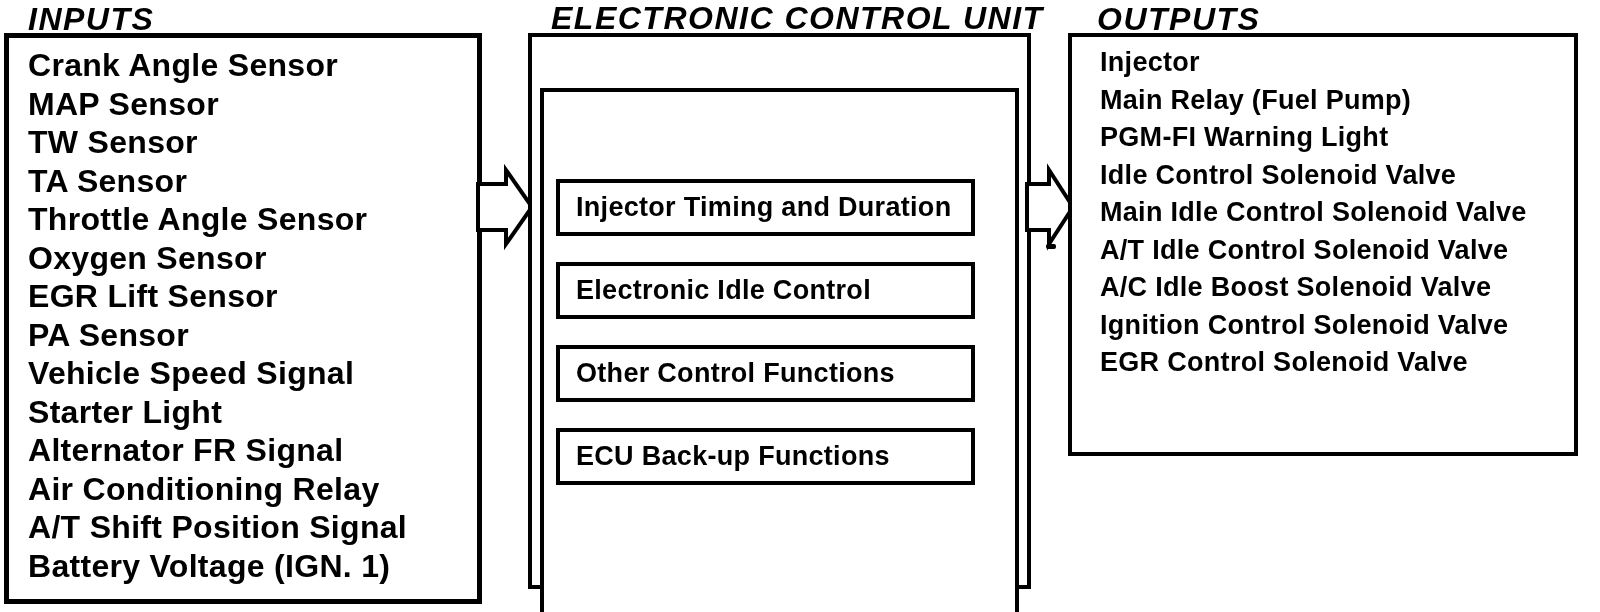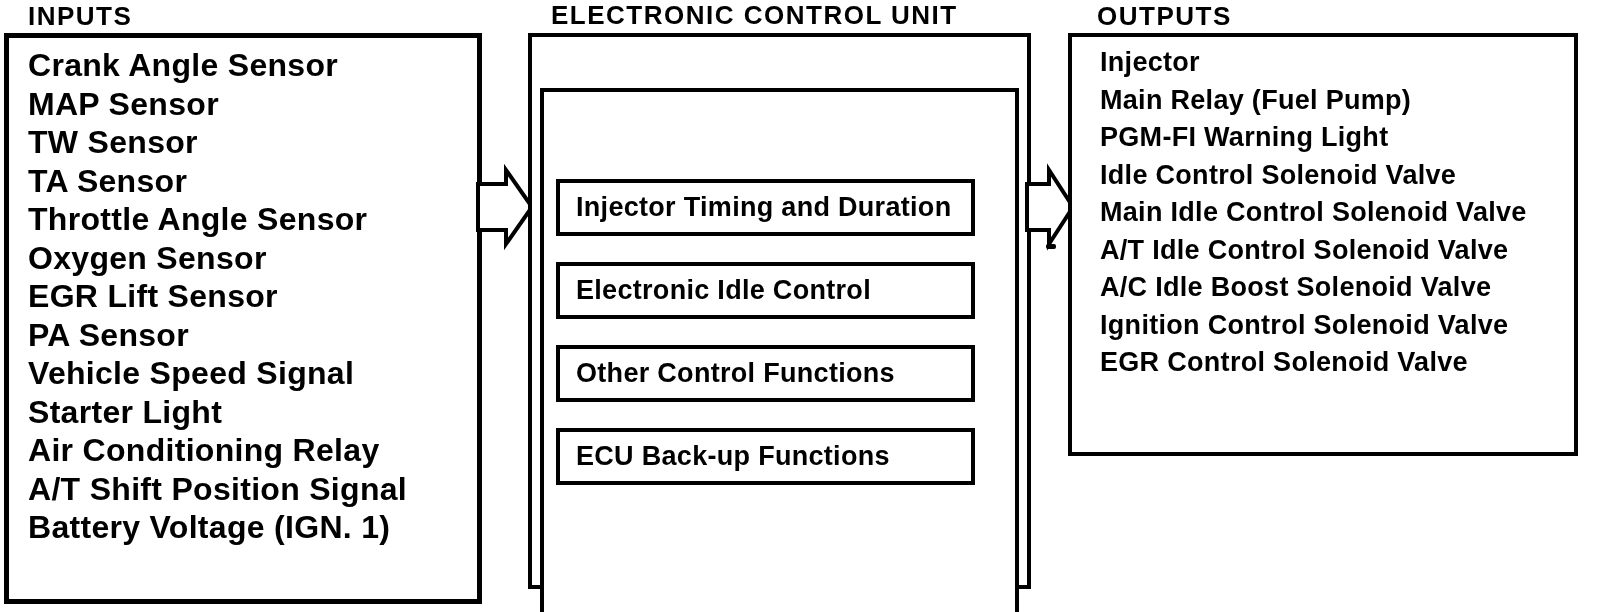--- a/index.html
+++ b/index.html
@@ -8,23 +8,24 @@
     width: 1600px;
     height: 612px;
     background: #ffffff;
     color: #000000;
     font-family: "Liberation Sans", sans-serif;
     font-weight: 700;
     overflow: hidden;
   }
   .heading {
     position: absolute;
-    font-size: 26px;
+    font-size: 32px;
     letter-spacing: 1.5px;
     white-space: nowrap;
+    font-style: italic;
   }
   #inputs-heading   { left: 28px;   top: 1px; }
   #ecu-heading      { left: 551px;  top: 0px; text-align: right; }
   #outputs-heading  { left: 1097px; top: 1px; }
 
   .outline-box { position: absolute; background: #ffffff; border: 4px solid #000000; box-sizing: border-box; }
 
   #inputs-box  { left: 4px;    top: 33px; width: 478px; height: 571px; border-width: 5px; }
   #ecu-outer   { left: 528px;  top: 33px; width: 503px; height: 556px; }
   #ecu-inner   { left: 540px;  top: 45px; width: 479px; height: 532px; margin-top: 43px; }
@@ -87,20 +88,21 @@
         <div class="list-item">Crank Angle Sensor</div>
         <div class="list-item">MAP Sensor</div>
         <div class="list-item">TW Sensor</div>
         <div class="list-item">TA Sensor</div>
         <div class="list-item">Throttle Angle Sensor</div>
         <div class="list-item">Oxygen Sensor</div>
         <div class="list-item">EGR Lift Sensor</div>
         <div class="list-item">PA Sensor</div>
         <div class="list-item">Vehicle Speed Signal</div>
         <div class="list-item">Starter Light</div>
+        <div class="list-item">Alternator FR Signal</div>
         <div class="list-item">Air Conditioning Relay</div>
         <div class="list-item">A/T Shift Position Signal</div>
         <div class="list-item">Battery Voltage (IGN. 1)</div>
       </div>
   </div>
 
   <svg class="flow-arrow" id="input-flow-arrow" width="62" height="94" viewBox="0 0 62 94">
     <polygon points="4,26 32,26 32,12 58,49 32,86 32,72 4,72" fill="#ffffff" stroke="#000000" stroke-width="4" stroke-linejoin="miter"></polygon>
   </svg>
 

